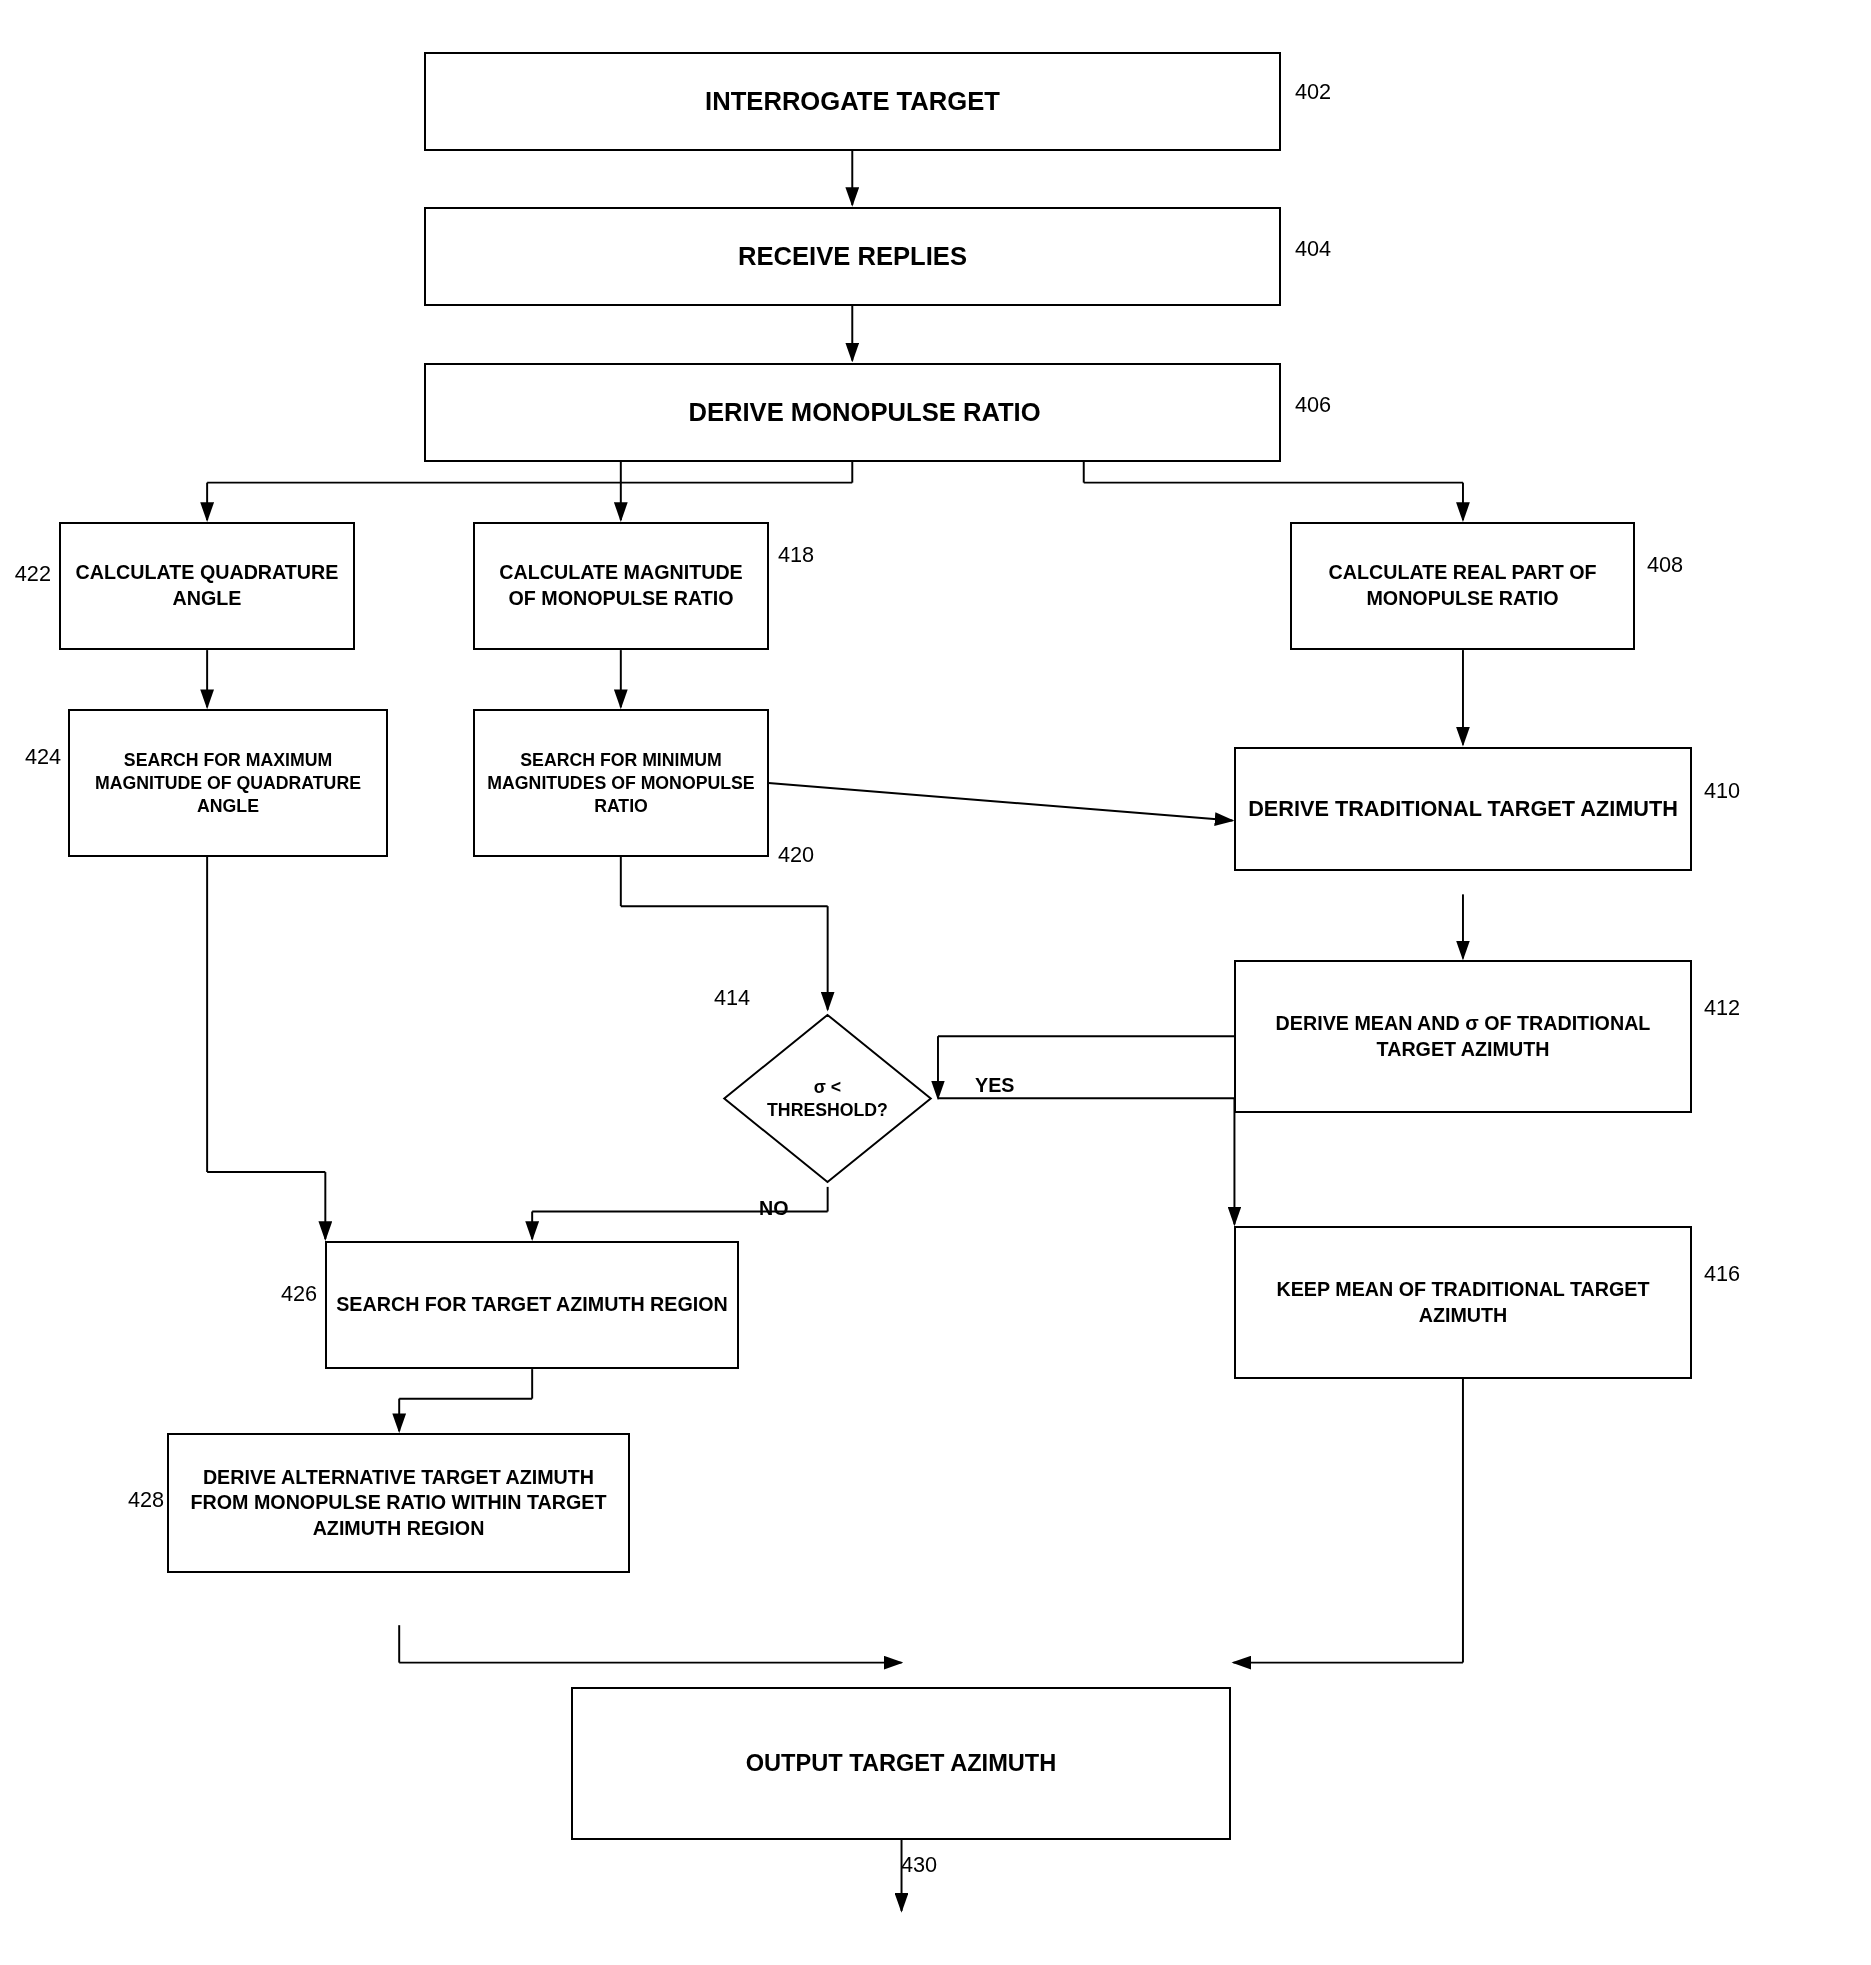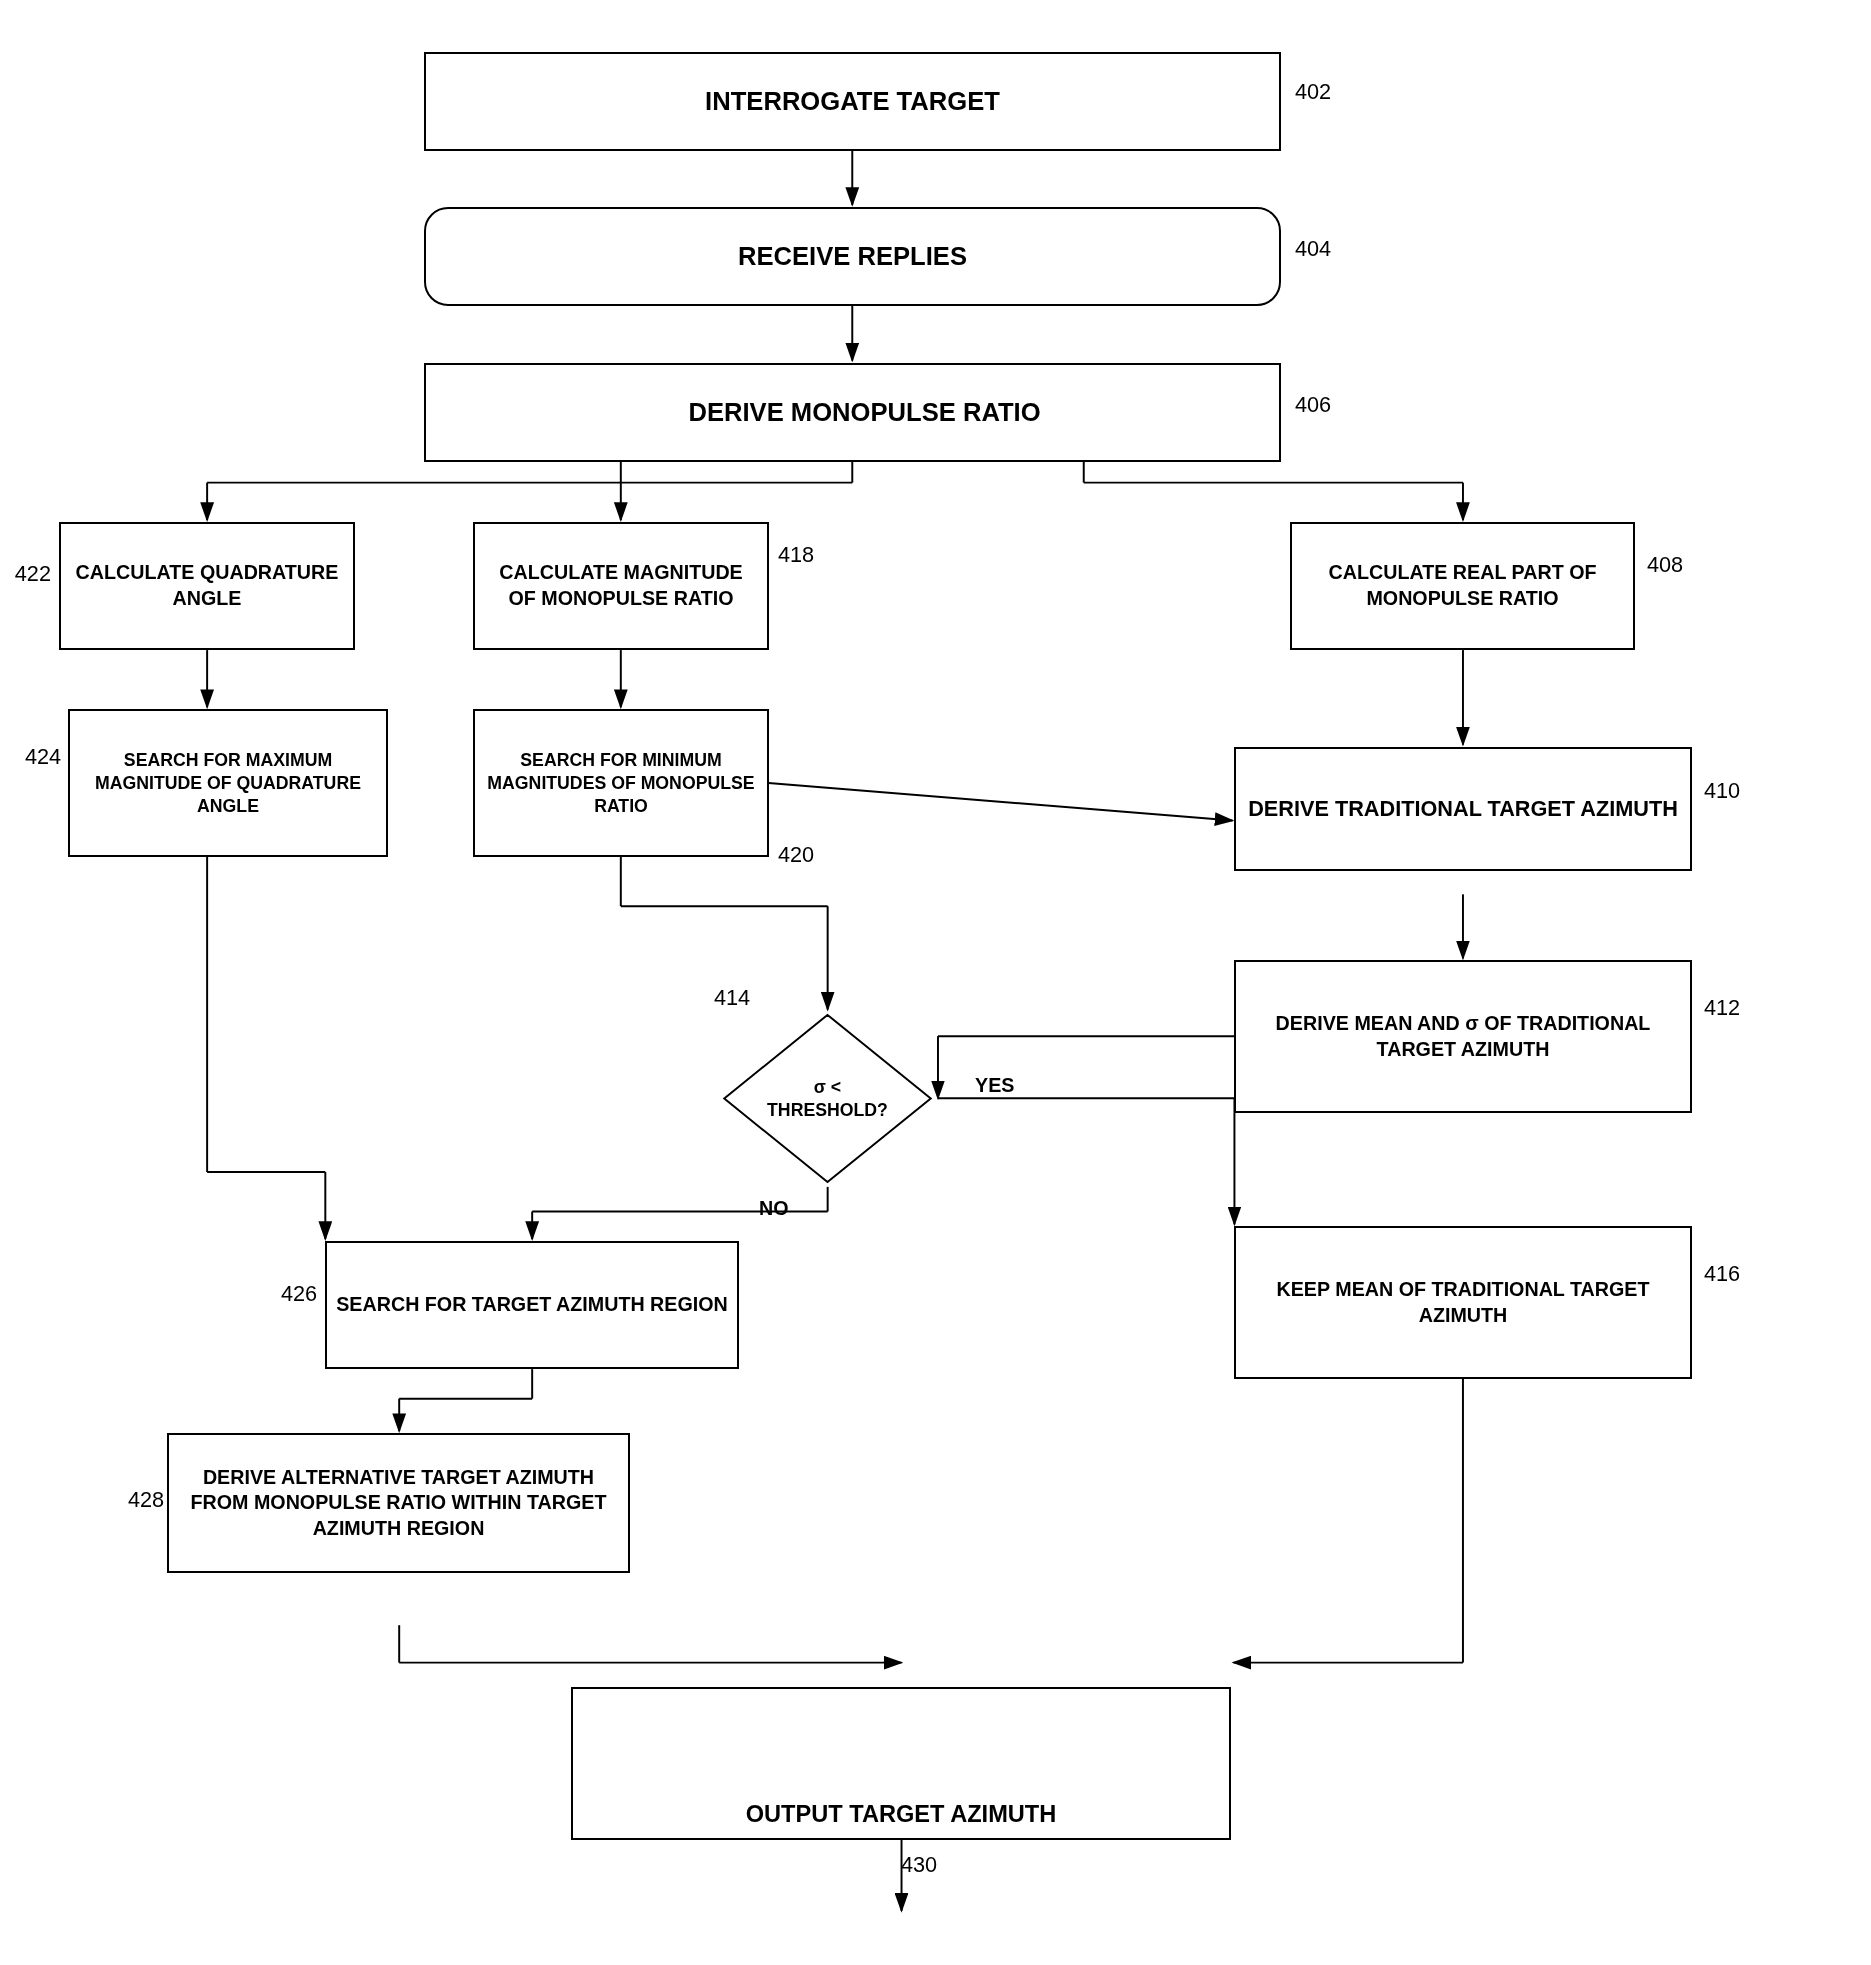--- a/index.html
+++ b/index.html
@@ -130,21 +130,21 @@
     <line x1="780" y1="795" x2="1251" y2="833" stroke="#000" stroke-width="2" marker-end="url(#arrowhead)"></line>
 
   </svg>
 
   <div class="box" style="left:424px; top:52px; width:857px; height:99px; font-size:25.6px;">
     <span>INTERROGATE TARGET</span>
   </div>
 
   <div class="label" style="left:1295px; top:79px;">402</div>
 
-  <div class="box" style="left:424px; top:207px; width:857px; height:99px; font-size:25.6px;border-radius:24px;">
+  <div class="box" style="left:424px; top:207px; width:857px; height:99px; font-size:25.6px;">
     <span>RECEIVE REPLIES</span>
   </div>
   <div class="label" style="left:1295px; top:236px;">404</div>
 
   <div class="box" style="left:424px; top:363px; width:857px; height:99px; font-size:25.6px;padding-left:32px;">
     <span>DERIVE MONOPULSE RATIO</span>
   </div>
   <div class="label" style="left:1295px; top:392px;">406</div>
 
   <div class="box" style="left:59px; top:522px; width:296px; height:128px; font-size:19.7px;">
@@ -204,19 +204,19 @@
   <div class="box" style="left:1234px; top:1226px; width:458px; height:153px; font-size:19.7px;">
     <span>KEEP MEAN OF TRADITIONAL TARGET AZIMUTH</span>
   </div>
   <div class="label" style="left:1704px; top:1261px;">416</div>
 
   <div class="box" style="left:167px; top:1433px; width:463px; height:140px; font-size:19.7px;">
     <span>DERIVE ALTERNATIVE TARGET AZIMUTH FROM MONOPULSE RATIO WITHIN TARGET AZIMUTH REGION</span>
   </div>
   <div class="label" style="left:128px; top:1487px;">428</div>
 
-  <div class="box" style="left:571px; top:1687px; width:660px; height:153px; font-size:23.6px;align-items:flex-end;">
+  <div class="box" style="left:571px; top:1687px; width:660px; height:153px; font-size:23.6px;">
     <span>OUTPUT TARGET AZIMUTH</span>
   </div>
   <div class="label" style="left:901px; top:1852px; font-size:21.7px;">430</div>
 
 </div>
 
 
 </body></html>

